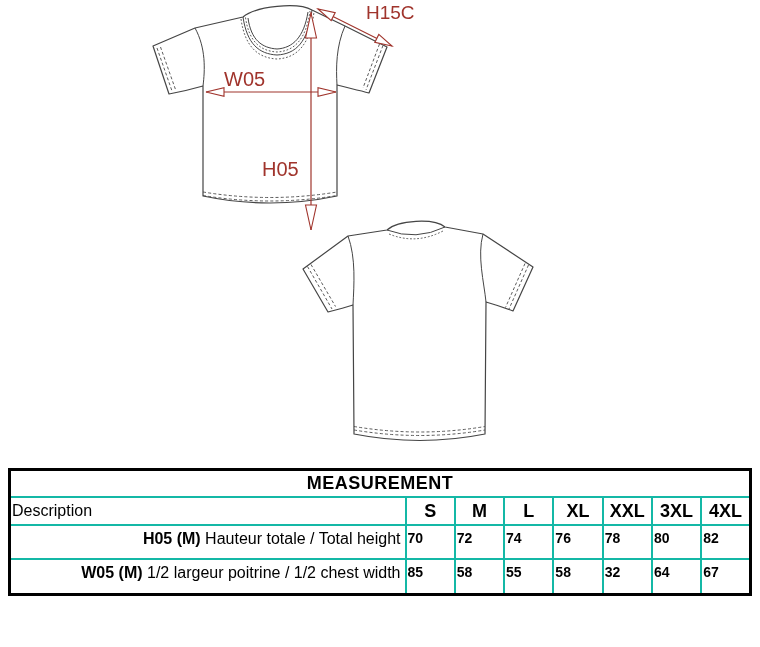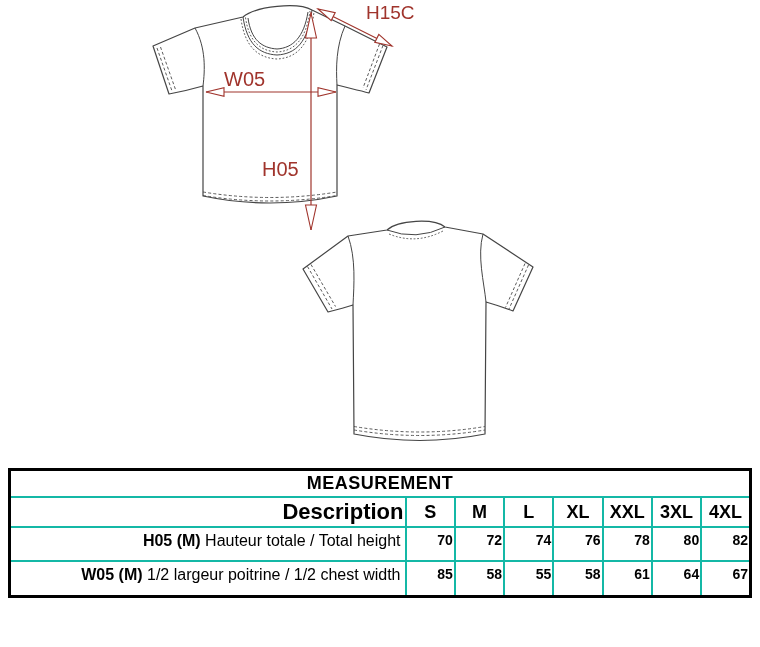--- a/index.html
+++ b/index.html
@@ -13,26 +13,26 @@
   .dim-line{fill:none;stroke:#a0342c;stroke-width:1.2;}
   .dim-head{fill:#ffffff;stroke:#a0342c;stroke-width:1.1;stroke-linejoin:miter;}
   .dim-text{fill:#a0342c;font-family:"Liberation Sans",sans-serif;}
 
   .table-wrap{position:absolute;left:8px;top:468px;width:744px;}
   table.meas{border-collapse:collapse;width:744px;table-layout:fixed;border:3px solid #000;}
   table.meas th, table.meas td{border:2px solid #14b8a6;color:#000;
           font-family:"Liberation Sans",sans-serif;}
   .title-row th{height:23px;font-size:18px;font-weight:bold;text-align:center;
           vertical-align:middle;letter-spacing:.5px;}
-  .head-desc{height:24px;font-size:22px;font-weight:bold;text-align:right;vertical-align:middle;}
+  .head-desc{height:24px;font-size:16px;font-weight:normal;text-align:left;vertical-align:middle;}
   .head-size{font-size:18px;font-weight:bold;text-align:center;vertical-align:middle;}
   .label-cell{font-size:16px;text-align:right;vertical-align:top;
           padding:3px 4px 3px 6px;line-height:1.25;}
   .label-cell b{font-weight:bold;}
-  .val{font-size:14px;font-weight:bold;text-align:right;vertical-align:top;padding-top:4px;}
+  .val{font-size:14px;font-weight:bold;text-align:left;vertical-align:top;padding-top:4px;}
   .row-1 td{height:26px;} .row-2 td{height:27px;} .row-3 td{height:45px;}
 </style>
 </head>
 <body>
 
 <div class="screen">
 
   <svg class="diagram-svg" width="760" height="460" viewBox="0 0 760 460">
 
     <g>
@@ -117,20 +117,20 @@
           <td class="val">78</td>
           <td class="val">80</td>
           <td class="val">82</td>
         </tr>
         <tr class="row-2">
           <td class="label-cell"><b>W05 (M)</b> <span>1/2 largeur poitrine / 1/2 chest width</span></td>
           <td class="val">85</td>
           <td class="val">58</td>
           <td class="val">55</td>
           <td class="val">58</td>
-          <td class="val">61</td>
+          <td class="val">32</td>
           <td class="val">64</td>
           <td class="val">67</td>
         </tr>
       </tbody>
     </table>
   </div>
 </div>
 
 </body></html>

